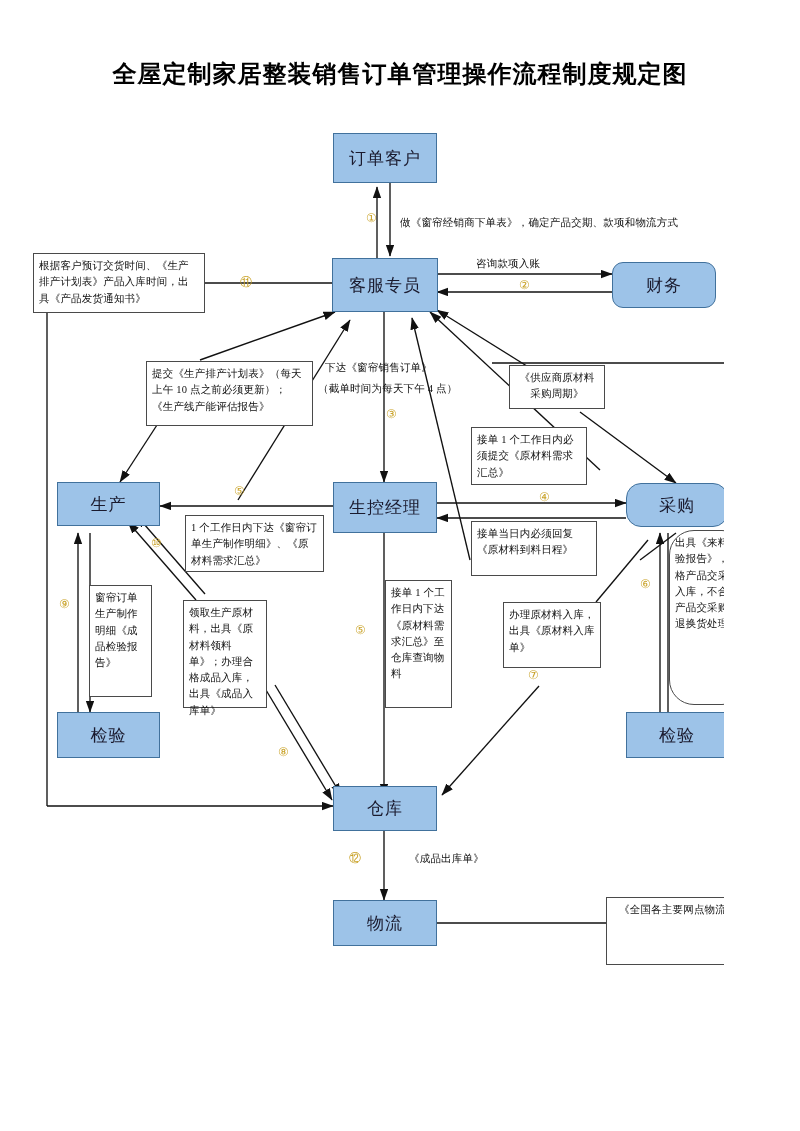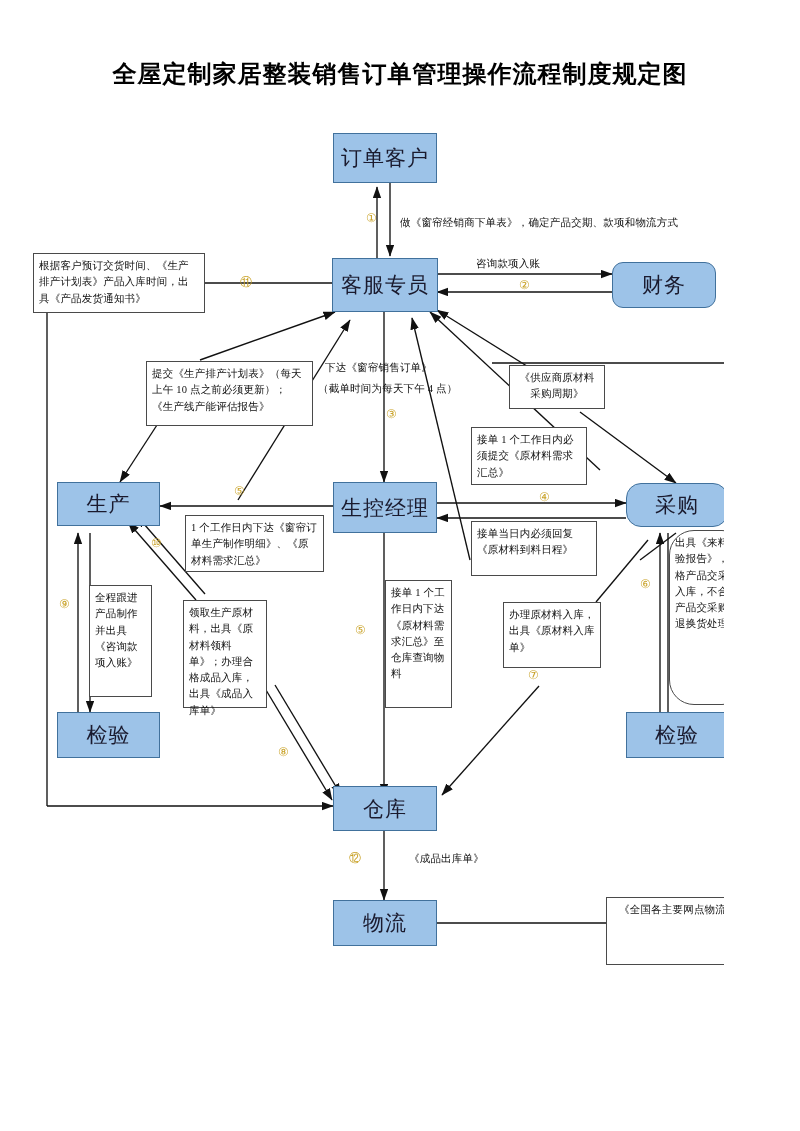--- a/index.html
+++ b/index.html
@@ -36,21 +36,21 @@
     white-space:nowrap;
   }
   .node{
     position:absolute;
     box-sizing:border-box;
     background:#9DC3E8;
     border:1.4px solid #41719C;
     display:flex;
     align-items:center;
     justify-content:center;
-    font-size:21px;
+    font-size:17px;
     font-weight:400;
     color:#1a1a2e;
     font-family:"Liberation Serif","DejaVu Serif",serif;
     letter-spacing:1px;
   }
   .note{
     position:absolute;
     box-sizing:border-box;
     background:#ffffff;
     border:1.1px solid #4a4a4a;
@@ -204,21 +204,21 @@
   <div class="note center" style="left:509px; top:365px; width:96px; height:44px;">《供应商原材料采购周期》</div>
 
   <div class="note" style="left:471px; top:427px; width:116px; height:58px;">接单 1 个工作日内必须提交《原材料需求汇总》</div>
 
   <div class="note" style="left:471px; top:521px; width:126px; height:55px;">接单当日内必须回复《原材料到料日程》</div>
 
   <div class="note" style="left:669px; top:530px; width:78px; height:175px;border-radius:25px;">出具《来料检验报告》，合格产品交采购入库，不合格产品交采购做退换货处理</div>
 
   <div class="note" style="left:185px; top:515px; width:139px; height:57px;">1 个工作日内下达《窗帘订单生产制作明细》、《原材料需求汇总》</div>
 
-  <div class="note" style="left:89px; top:585px; width:63px; height:112px;">全程跟进产品制作并出具《咨询款项入账》</div>
+  <div class="note" style="left:89px; top:585px; width:63px; height:112px;">窗帘订单生产制作明细《成品检验报告》</div>
 
   <div class="note" style="left:183px; top:600px; width:84px; height:108px;">领取生产原材料，出具《原材料领料单》；办理合格成品入库，出具《成品入库单》</div>
 
   <div class="note" style="left:385px; top:580px; width:67px; height:128px;">接单 1 个工作日内下达《原材料需求汇总》至仓库查询物料</div>
 
   <div class="note" style="left:503px; top:602px; width:98px; height:66px;">办理原材料入库，出具《原材料入库单》</div>
 
   <div class="note" style="left:606px; top:897px; width:166px; height:68px;padding-left:12px;">《全国各主要网点物流周期》</div>
 
   <div class="plain" style="left:400px; top:215px;">做《窗帘经销商下单表》，确定产品交期、款项和物流方式</div>

